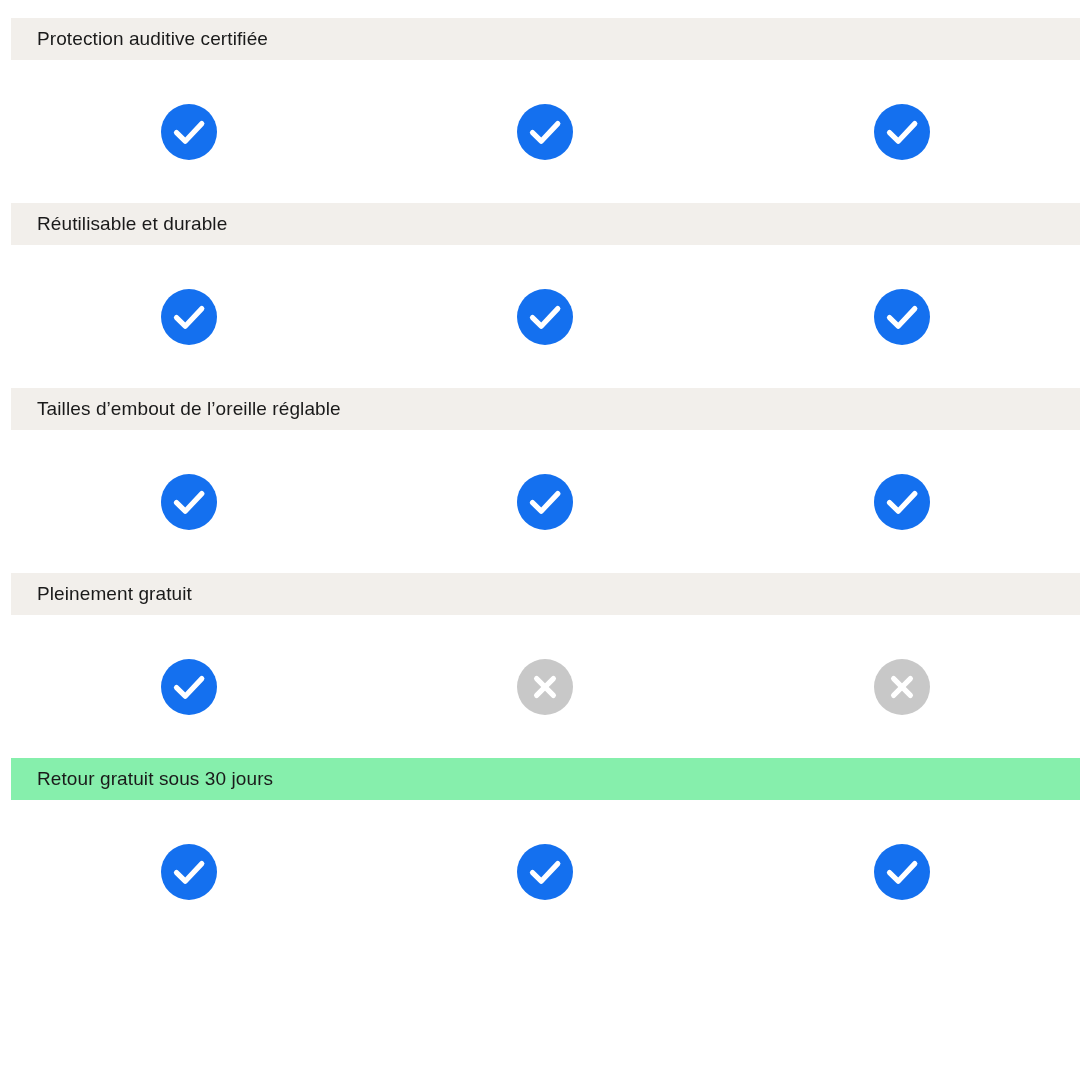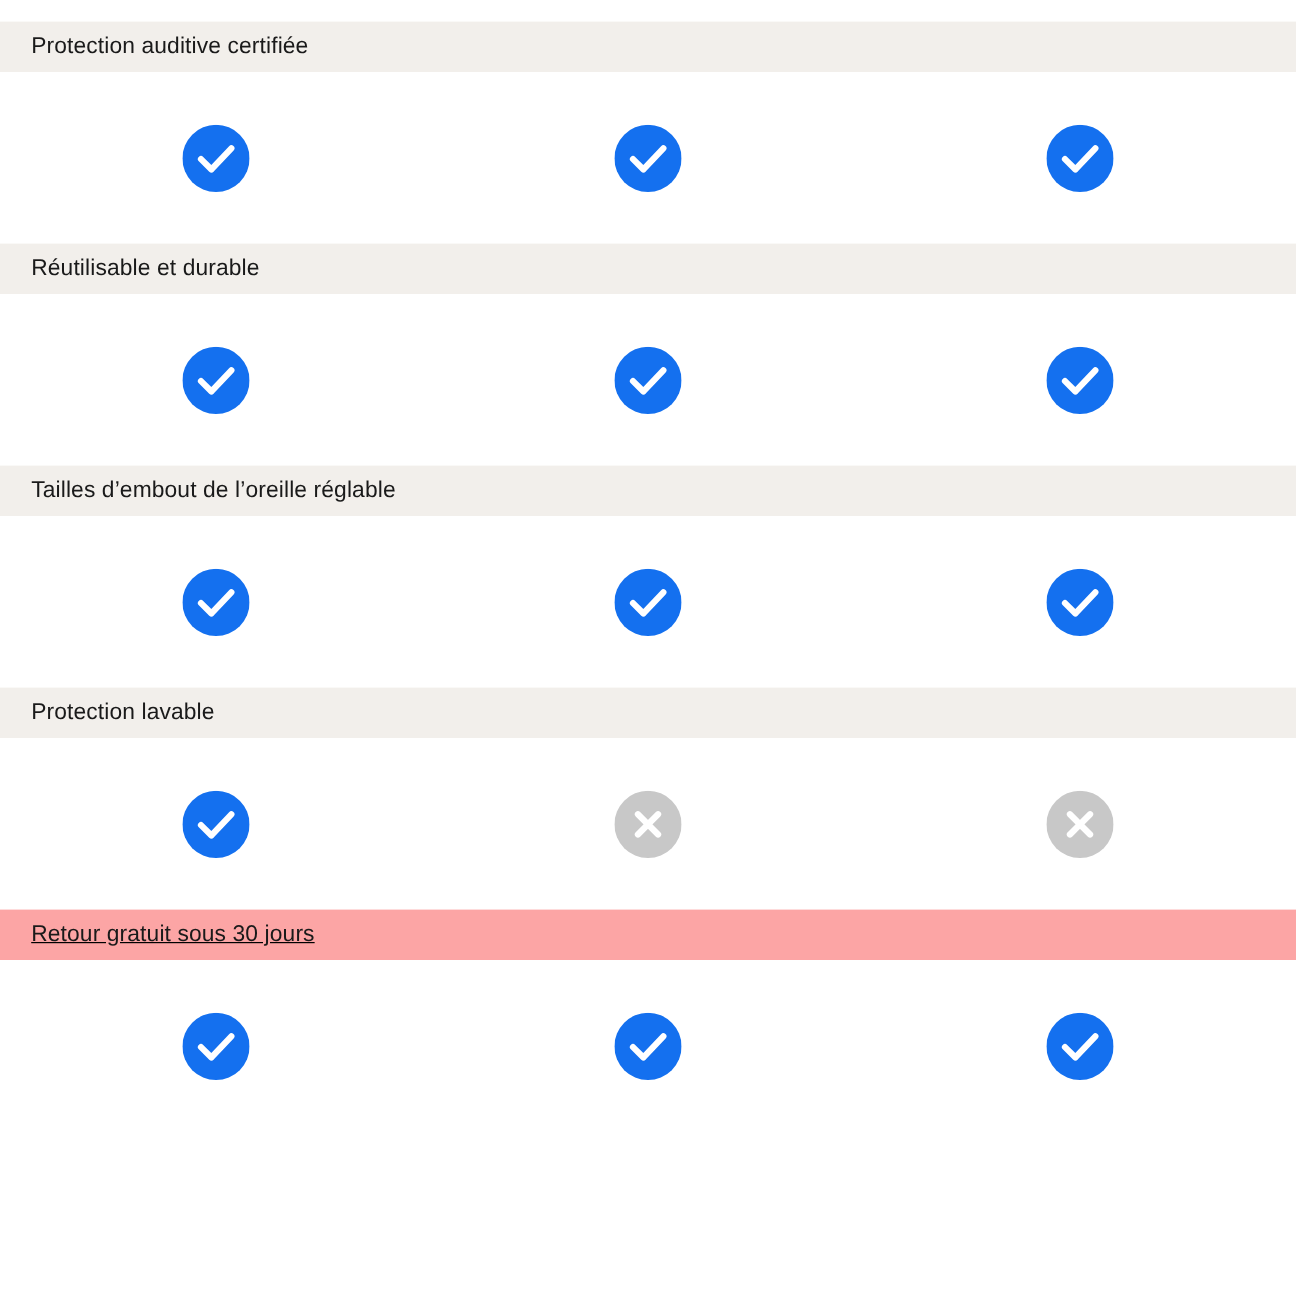--- a/index.html
+++ b/index.html
@@ -12,20 +12,21 @@
     background: #ffffff;
     font-family: "Liberation Sans", sans-serif;
     overflow: hidden;
   }
 
   #comparison-table {
     width: 1080px;
     height: 1080px;
     position: relative;
     background: #ffffff;
+    padding-left: 11px;
   }
 
   .feature-row {
     width: 100%;
     position: relative;
   }
 
   .feature-band {
     width: 100%;
     height: 42px;
@@ -170,21 +171,21 @@
             <svg viewBox="0 0 56 56" class="icon-svg">
               <circle cx="28" cy="28" r="28" fill="#1470ef"></circle>
               <path d="M15.5 28.6 L24.2 37.2 L40.8 19.6" fill="none" stroke="#ffffff" stroke-width="5.2" stroke-linecap="round" stroke-linejoin="round"></path>
             </svg>
           </span>
         </div>
       </div>
     </div>
     <div class="feature-row">
       <div class="feature-band" style="background: rgb(242, 239, 235);">
-        <div class="feature-label" style="color: rgb(26, 26, 26);">Protection lavable</div>
+        <div class="feature-label" style="color: rgb(26, 26, 26);">Pleinement gratuit</div>
       </div>
       <div class="values-row">
         <div class="value-cell col-0">
           <span class="status-icon">
             <svg viewBox="0 0 56 56" class="icon-svg">
               <circle cx="28" cy="28" r="28" fill="#1470ef"></circle>
               <path d="M15.5 28.6 L24.2 37.2 L40.8 19.6" fill="none" stroke="#ffffff" stroke-width="5.2" stroke-linecap="round" stroke-linejoin="round"></path>
             </svg>
           </span>
         </div>
@@ -202,21 +203,21 @@
             <svg viewBox="0 0 56 56" class="icon-svg">
               <circle cx="28" cy="28" r="28" fill="#c8c8c8"></circle>
               <path d="M19.6 19.6 L36.4 36.4" fill="none" stroke="#ffffff" stroke-width="5.2" stroke-linecap="round"></path>
               <path d="M36.4 19.6 L19.6 36.4" fill="none" stroke="#ffffff" stroke-width="5.2" stroke-linecap="round"></path>
             </svg>
           </span>
         </div>
       </div>
     </div>
     <div class="feature-row">
-      <div class="feature-band" style="background: #fca5a5; text-decoration: underline;">
+      <div class="feature-band" style="background: #86efac;">
         <div class="feature-label" style="color: rgb(26, 26, 26);">Retour gratuit sous 30 jours</div>
       </div>
       <div class="values-row">
         <div class="value-cell col-0">
           <span class="status-icon">
             <svg viewBox="0 0 56 56" class="icon-svg">
               <circle cx="28" cy="28" r="28" fill="#1470ef"></circle>
               <path d="M15.5 28.6 L24.2 37.2 L40.8 19.6" fill="none" stroke="#ffffff" stroke-width="5.2" stroke-linecap="round" stroke-linejoin="round"></path>
             </svg>
           </span>

